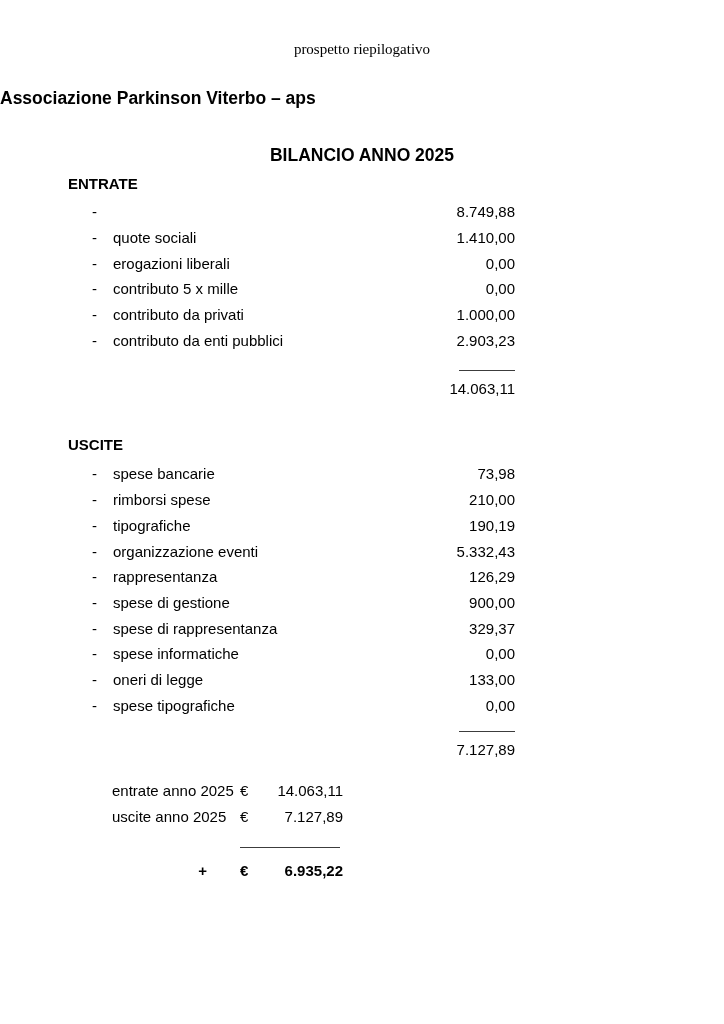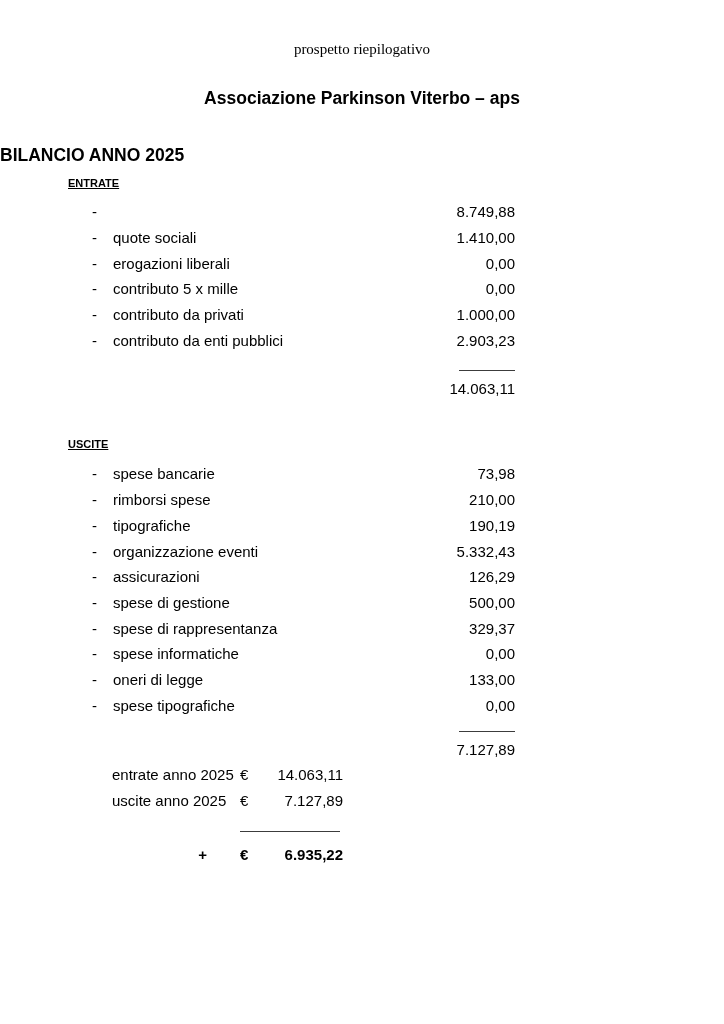--- a/index.html
+++ b/index.html
@@ -22,40 +22,39 @@
   
   .doc-note {
     margin-top: 40px;
     text-align: center;
     font-family: "Liberation Serif", serif;
     font-size: 15px;
     line-height: 19px;
   }
   .org-title {
     margin-top: 29px;
+    text-align: left;
+    font-size: 17.5px;
+    font-weight: 700;
+    line-height: 21px;
+  }
+  .doc-title {
+    margin-top: 36px;
     text-align: center;
     font-size: 17.5px;
     font-weight: 700;
     line-height: 21px;
   }
-  .doc-title {
-    margin-top: 36px;
-    text-align: left;
-    font-size: 17.5px;
-    font-weight: 700;
-    line-height: 21px;
-  }
 
   
   .sec-heading {
-    font-size: 11px;
+    font-size: 15px;
     font-weight: 700;
     line-height: 19px;
     margin-left: 68px;
-    text-decoration: underline;
   }
   .sec-heading.entrate { margin-top: 8px; }
   .sec-heading.uscite  { margin-top: 37px; }
   .sec-heading.riepilogo { margin-top: 33px; }
 
   
   .rows {
     margin-left: 92px;
     margin-right: 209px;
   }
@@ -86,21 +85,21 @@
   .total-val {
     text-align: right;
     font-size: 15px;
     line-height: 19px;
     margin-top: 8px;
   }
 
   
   .riep {
     margin-left: 112px;
-    margin-top: 2px;
+    margin-top: 18px;
   }
   .r-row {
     display: grid;
     grid-template-columns: 128px 20px 83px;
     height: 26px;
     align-items: center;
     font-size: 15px;
   }
   .r-value { text-align: right; }
   .r-rule {
@@ -180,27 +179,27 @@
       <span class="label">tipografiche</span>
       <span class="value">190,19</span>
     </div>
     <div class="row">
       <span class="dash">-</span>
       <span class="label">organizzazione eventi</span>
       <span class="value">5.332,43</span>
     </div>
     <div class="row">
       <span class="dash">-</span>
-      <span class="label">assicurazioni</span>
+      <span class="label">rappresentanza</span>
       <span class="value">126,29</span>
     </div>
     <div class="row">
       <span class="dash">-</span>
       <span class="label">spese di gestione</span>
-      <span class="value">500,00</span>
+      <span class="value">900,00</span>
     </div>
     <div class="row">
       <span class="dash">-</span>
       <span class="label">spese di rappresentanza</span>
       <span class="value">329,37</span>
     </div>
     <div class="row">
       <span class="dash">-</span>
       <span class="label">spese informatiche</span>
       <span class="value">0,00</span>

